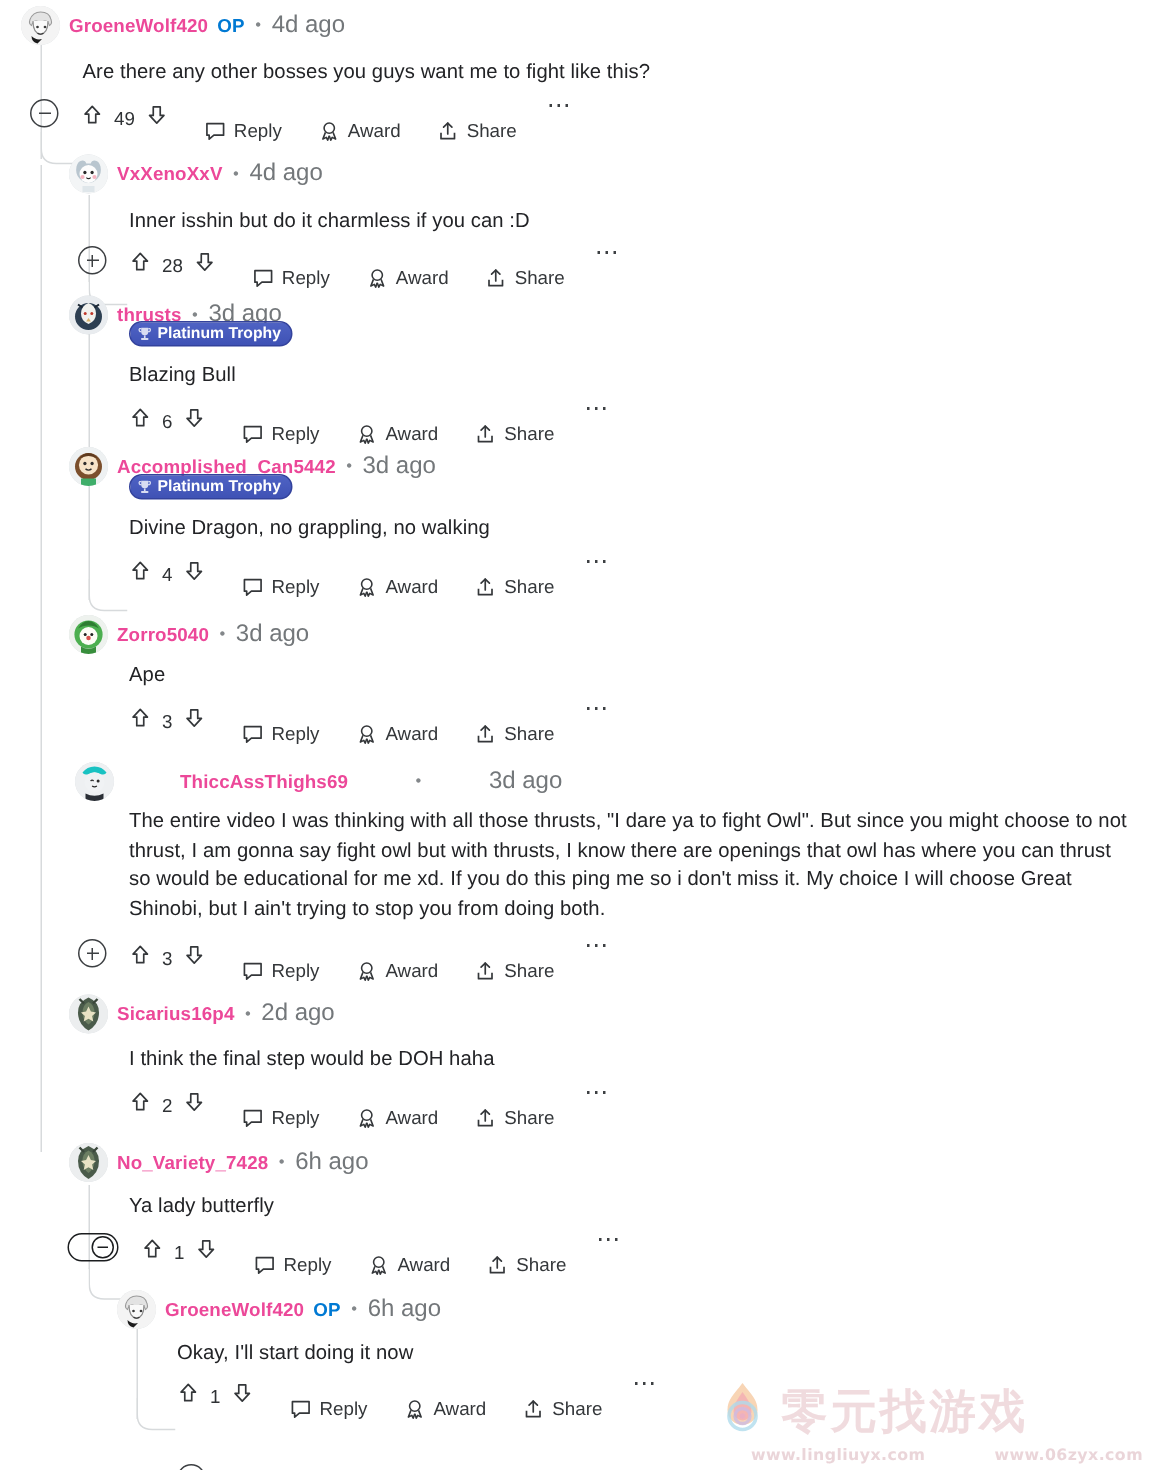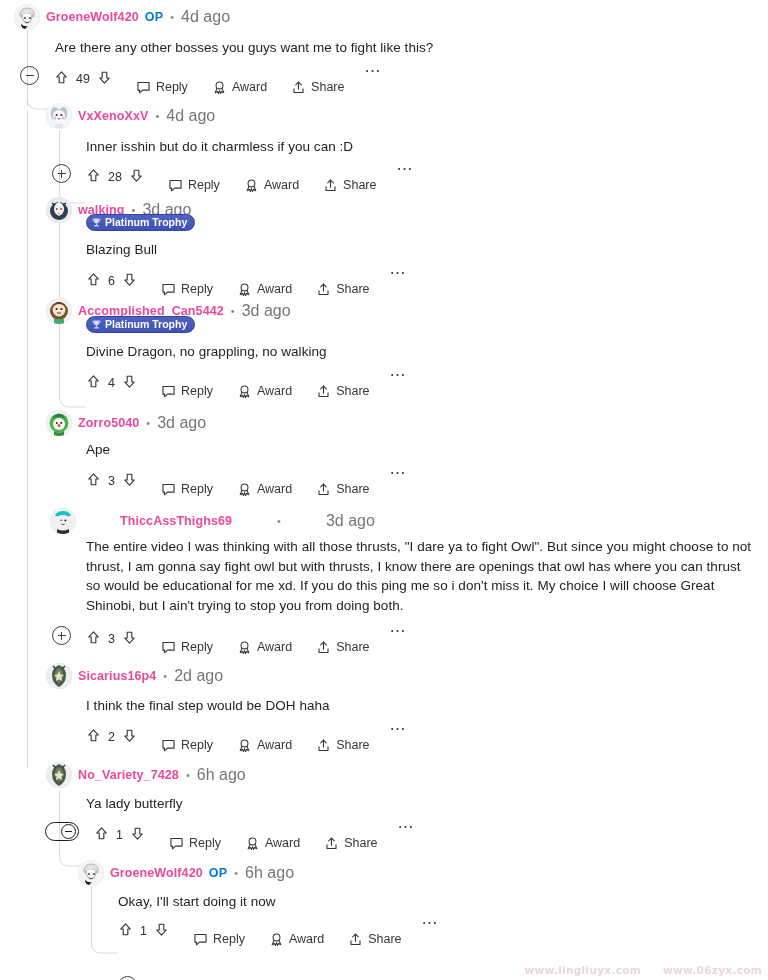--- a/index.html
+++ b/index.html
@@ -166,20 +166,21 @@
     display: flex; gap: 22px;
     margin-left: 2px;
     margin-top: 1px;
   }
   .wm-url {
     font-family: "DejaVu Sans", sans-serif;
     font-size: 10.5px;
     font-weight: bold;
     color: #e9d2d6;
     letter-spacing: .3px;
+    margin-left: 24px;
   }
 </style>
 </head>
 <body>
 
 <div id="root">
 
   <div id="lines">
       <div class="tline" style="left: 27px; top: 30px; height: 76px;"></div>
       <svg width="26" height="22" class="tcurve" style="left: 27px; top: 88px; position: absolute;">
@@ -345,21 +346,21 @@
     <div class="chead" style="position:absolute;left:46px;top:195px;">
       <span class="avatar"><svg viewBox="0 0 26 26" width="26" height="26">
               <rect width="26" height="26" fill="#e9ecef"></rect>
               <circle cx="13" cy="14" r="9" fill="#2d3f52"></circle>
               <path d="M13 5 q5 2 5 7 q0 5-5 7 q-5-2-5-7 q0-5 5-7z" fill="#f2f2ee"></path>
               <circle cx="10.8" cy="12" r="1" fill="#c0392b"></circle>
               <circle cx="15.2" cy="12" r="1" fill="#c0392b"></circle>
               <path d="M13 15 l-1.6 2.4 h3.2z" fill="#d9b36c"></path>
               <path d="M6 6 l3 2 M20 6 l-3 2" stroke="#1c2733" stroke-width="1.4"></path>
             </svg></span>
-      <span class="uname">walking</span>
+      <span class="uname">thrusts</span>
 
       <span class="dot">•</span>
       <span class="age">3d ago</span>
     </div>
     <div style="position:absolute;left:86px;top:214px;">
          <span class="badge">
            <span>
               <svg width="11" height="11" viewBox="0 0 14 14">
                 <path d="M4 2 h6 v3.4 a3 3 0 0 1 -6 0 Z" fill="#d8dcf2"></path>
                 <path d="M7 8.4 v2.1" stroke="#d8dcf2" stroke-width="1.4"></path>
@@ -825,18 +826,30 @@
       <div style="position: absolute; left: 118px; top: 953px;"><span class="more">
    <span class="collapse plus">
             <i></i>
             <i></i>
           </span>
    <span>4 more replies</span>
  </span></div>
     </div>
 
   <div id="watermark">
+    <div class="wm-row">
+      <span>
+        <svg width="40" height="40" viewBox="0 0 40 40">
+          <path d="M20 4 C14 12 10 15 10 22 a10 10 0 0 0 20 0 C30 15 26 12 20 4 Z" fill="#f6c9a0" opacity=".85"></path>
+          <path d="M20 10 C16 16 14 18 14 23 a6 6 0 0 0 12 0 C26 18 24 16 20 10 Z" fill="#f3a9ae" opacity=".85"></path>
+          <circle cx="20" cy="26" r="9" fill="none" stroke="#a9d8ea" stroke-width="2.4" opacity=".8"></circle>
+          <circle cx="20" cy="26" r="5" fill="none" stroke="#c9b6e0" stroke-width="2.2" opacity=".8"></circle>
+          <circle cx="20" cy="26" r="1.8" fill="#e9a7c0" opacity=".8"></circle>
+        </svg>
+      </span>
+      <span class="wm-cn">零元找游戏</span>
+    </div>
     <div class="wm-urls">
       <span class="wm-url">www.lingliuyx.com</span>
       <span class="wm-url">www.06zyx.com</span>
     </div>
   </div>
 </div>
 
 </body></html>

